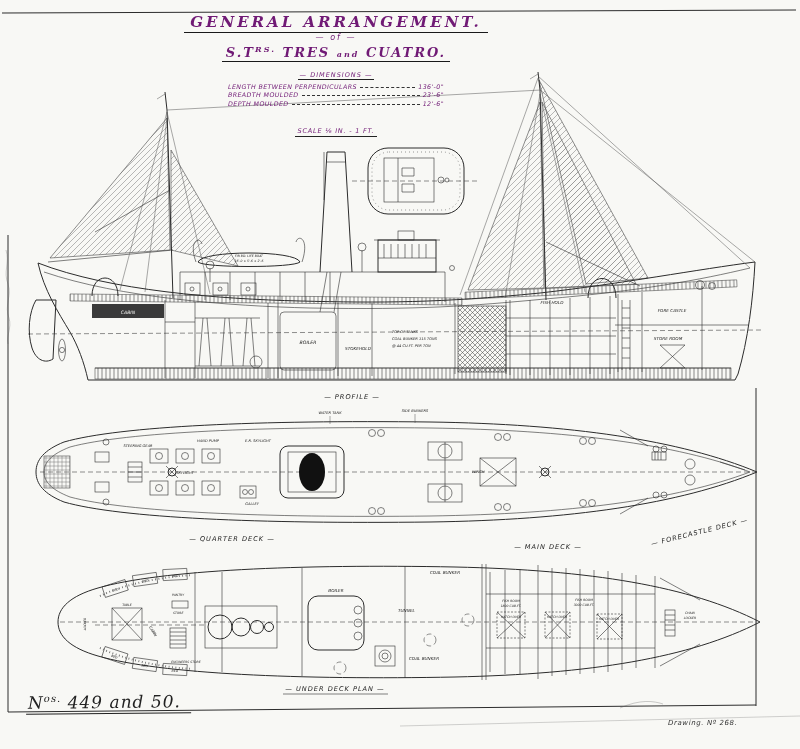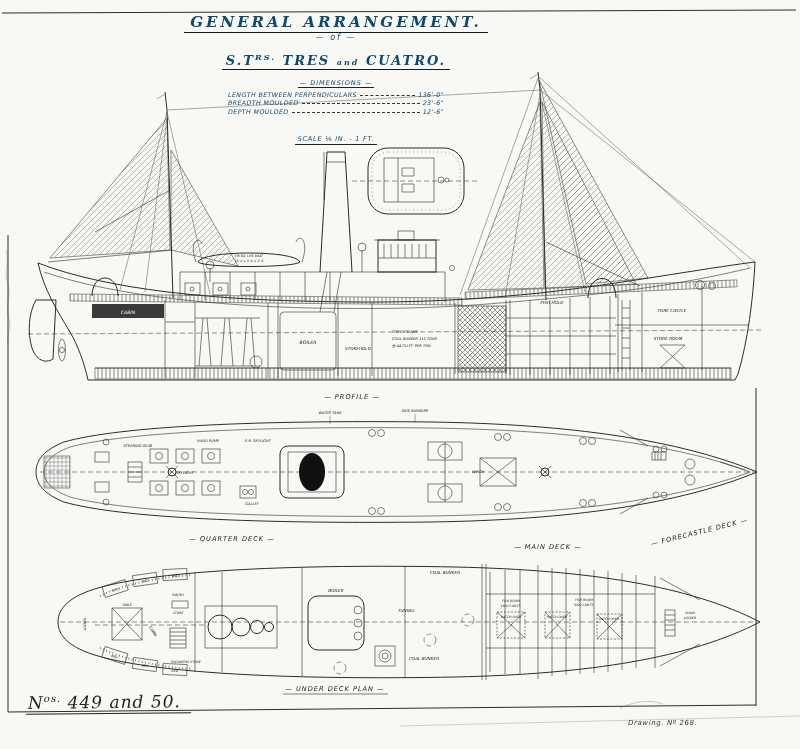--- a/index.html
+++ b/index.html
@@ -1,43 +1,43 @@
 <!DOCTYPE html>
 <html><head>
 <meta charset="utf-8">
 <style>
   html,body{margin:0;padding:0;background:#e8e8e6;}
   #sheet{position:relative;width:800px;height:749px;background:#f8f8f5;overflow:hidden;
          font-family:"DejaVu Sans",sans-serif;color:#1e1e1e;}
   #blueprint{position:absolute;left:0;top:0;}
   
   #title-block{position:absolute;left:168px;top:12px;width:336px;text-align:center;
-               font-style:italic;color:#0c4a6e;}
+               font-style:italic;color:#701a75;}
   .tb-title{display:inline-block;font-size:15px;letter-spacing:3px;font-weight:bold;
             border-bottom:1.4px solid #1a1a1a;padding:0 6px 1px 6px;
             font-family:"DejaVu Serif",serif;}
   .tb-of{font-size:8px;margin-top:0;letter-spacing:2px;}
   .tb-sub{display:inline-block;font-size:13px;letter-spacing:2px;font-weight:bold;
-          border-bottom:1.3px solid #1a1a1a;padding:0 4px 1px 4px;margin-top:10px;
+          border-bottom:1.3px solid #1a1a1a;padding:0 4px 1px 4px;margin-top:2px;
           font-family:"DejaVu Serif",serif;}
   .tb-sub sup{font-size:8px;}
   .tb-sub .small-and{font-size:8px;}
   .tb-dimhead{display:inline-block;font-size:6.5px;letter-spacing:1px;
               border-bottom:.8px solid #222;padding:0 2px;}
   .dim-row{display:flex;width:216px;margin:1.5px auto 0 auto;font-size:6.3px;
            letter-spacing:.4px;align-items:flex-end;}
   .dim-row .leader{flex:1;border-bottom:1px dashed #333;margin:0 3px 2px 3px;height:4px;}
   .tb-scale{display:inline-block;font-size:6.5px;letter-spacing:.8px;margin-top:20px;
             border-bottom:.8px solid #222;padding:0 2px 1px 2px;}
   
   #footer-left{position:absolute;left:26px;top:692px;font-family:"DejaVu Serif",serif;
                font-style:italic;font-size:17px;letter-spacing:1px;color:#222;
                border-bottom:1.6px solid #222;padding:0 10px 1px 2px;transform:rotate(-.6deg);}
   #footer-left sup{font-size:10px;}
-  #footer-right{position:absolute;left:628px;top:719px;width:120px;font-style:italic;
+  #footer-right{position:absolute;left:668px;top:719px;width:120px;font-style:italic;
                 font-size:7px;letter-spacing:.6px;color:#333;}
   
   text{font-family:"DejaVu Sans",sans-serif;font-style:italic;fill:#222;}
   .t30{font-size:3.1px;} .t35{font-size:3.6px;} .t40{font-size:4.2px;}
   .t45{font-size:4.6px;} .cap{font-size:6.6px;letter-spacing:1px;}
   .wh{fill:#f5f5f2;}
   .ln{stroke:#2c2c2c;fill:none;stroke-width:1;}
   .ln2{stroke:#2c2c2c;fill:none;stroke-width:.6;}
   .thin{stroke:#555;fill:none;stroke-width:.5;}
   .dash{stroke:#444;fill:none;stroke-width:.6;stroke-dasharray:5 3;}

